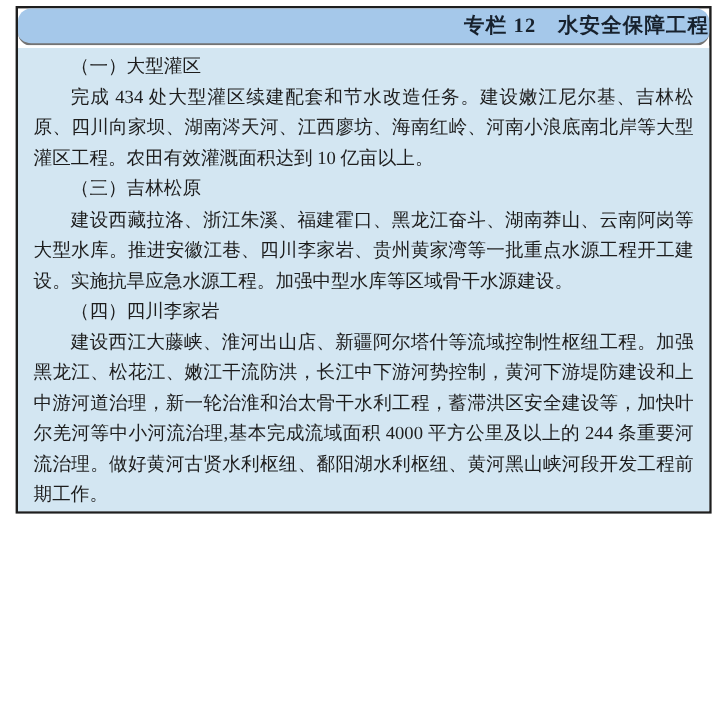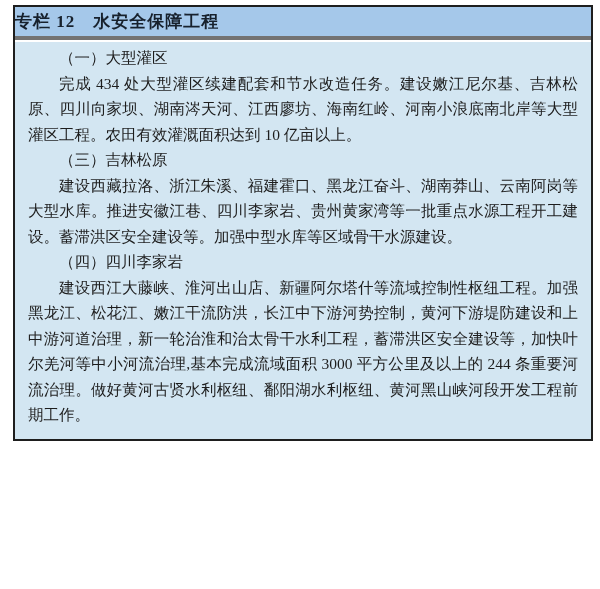--- a/index.html
+++ b/index.html
@@ -20,34 +20,35 @@
     left: 13px;
     top: 5px;
     width: 576px;
     border: 2px solid #1e1e1e;
     box-sizing: content-box;
   }
   .panel-header {
     background: #a5c8ea;
     height: 29px;
     line-height: 29px;
-    text-align: left;
+    text-align: right;
     font-weight: bold;
     font-size: 17px;
     letter-spacing: 1px;
     color: #17212d;
-    border-bottom: 4px solid #737373;
+    border-bottom: 2px solid #737373;
+    border-radius: 11px;
   }
   .panel-divider {
     height: 2px;
     background: #ffffff;
   }
   .panel-body {
     background: #d3e6f2;
-    padding: 3px 13px 11px 13px;
+    padding: 3px 13px 0 13px;
     font-size: 15.5px;
     line-height: 25.5px;
     color: #1d1d1d;
     text-align: justify;
   }
   .panel-body p {
     margin: 0;
     text-indent: 2em;
   }
 </style>
@@ -61,23 +62,23 @@
     <div class="panel-body">
 
       <div class="section">
         <p>（一）大型灌区</p>
         <p>完成 434 处大型灌区续建配套和节水改造任务。建设嫩江尼尔基、吉林松原、四川向家坝、湖南涔天河、江西廖坊、海南红岭、河南小浪底南北岸等大型灌区工程。农田有效灌溉面积达到 10 亿亩以上。</p>
       </div>
 
 
       <div class="section">
         <p>（三）吉林松原</p>
-        <p>建设西藏拉洛、浙江朱溪、福建霍口、黑龙江奋斗、湖南莽山、云南阿岗等大型水库。推进安徽江巷、四川李家岩、贵州黄家湾等一批重点水源工程开工建设。蓄滞洪区安全建设等。加强中型水库等区域骨干水源建设。</p>
+        <p>建设西藏拉洛、浙江朱溪、福建霍口、黑龙江奋斗、湖南莽山、云南阿岗等大型水库。推进安徽江巷、四川李家岩、贵州黄家湾等一批重点水源工程开工建设。实施抗旱应急水源工程。加强中型水库等区域骨干水源建设。</p>
       </div>
 
       <div class="section">
         <p>（四）四川李家岩</p>
-        <p>建设西江大藤峡、淮河出山店、新疆阿尔塔什等流域控制性枢纽工程。加强黑龙江、松花江、嫩江干流防洪，长江中下游河势控制，黄河下游堤防建设和上中游河道治理，新一轮治淮和治太骨干水利工程，蓄滞洪区安全建设等，加快叶尔羌河等中小河流治理,基本完成流域面积 3000 平方公里及以上的 244 条重要河流治理。做好黄河古贤水利枢纽、鄱阳湖水利枢纽、黄河黑山峡河段开发工程前期工作。</p>
+        <p>建设西江大藤峡、淮河出山店、新疆阿尔塔什等流域控制性枢纽工程。加强黑龙江、松花江、嫩江干流防洪，长江中下游河势控制，黄河下游堤防建设和上中游河道治理，新一轮治淮和治太骨干水利工程，蓄滞洪区安全建设等，加快叶尔羌河等中小河流治理,基本完成流域面积 4000 平方公里及以上的 244 条重要河流治理。做好黄河古贤水利枢纽、鄱阳湖水利枢纽、黄河黑山峡河段开发工程前期工作。</p>
       </div>
 
     </div>
   </div>
 </div>
 
 </body></html>

